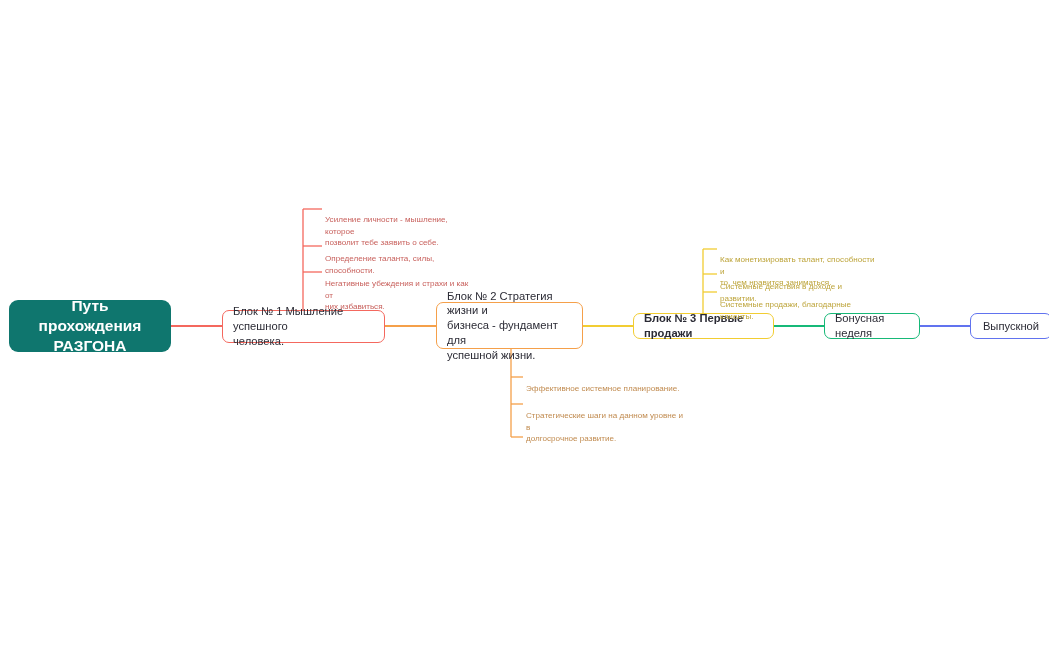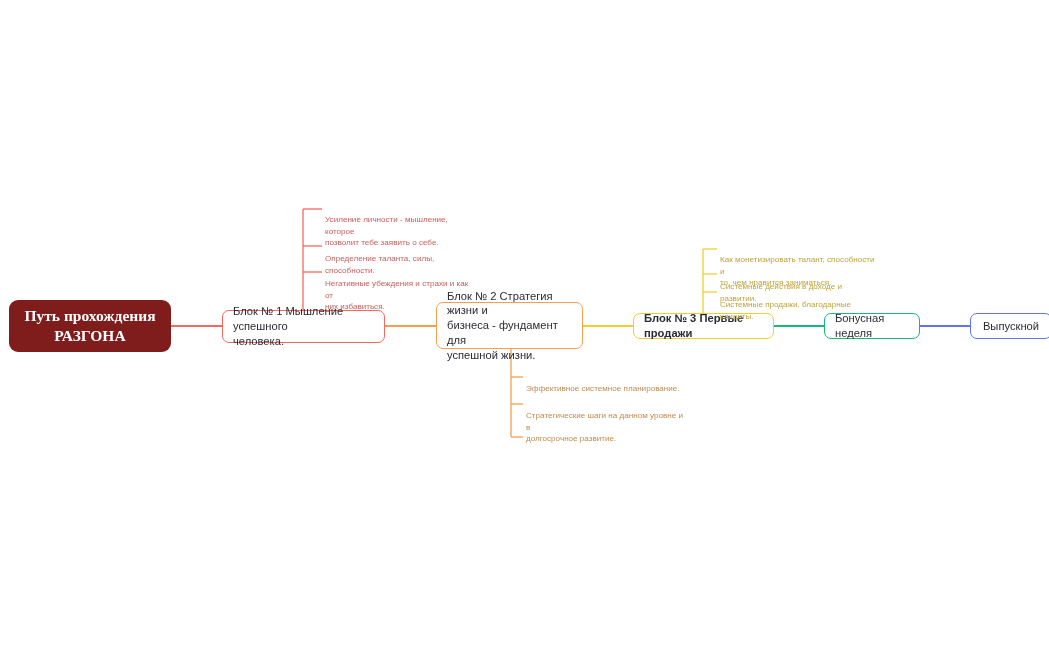--- a/index.html
+++ b/index.html
@@ -36,30 +36,29 @@
     border-width: 1.6px;
     border-radius: 7px;
     display: flex;
     align-items: center;
     padding: 6px 10px;
     line-height: 1.32;
     color: #2b2b35;
     white-space: pre-line;
   }
   .node.root {
-    background: #7f1d1d;
+    background: #0f766e;
     border: none;
     color: #ffffff;
     font-size: 15.5px;
     font-weight: bold;
     border-radius: 9px;
     justify-content: center;
     text-align: center;
     line-height: 1.3;
-    font-family: Liberation Serif, serif;
   }
   .node.lvl1 {
     font-size: 11.2px;
   }
   .leaf {
     position: absolute;
     box-sizing: border-box;
     font-size: 8.1px;
     line-height: 1.42;
     white-space: pre-line;

